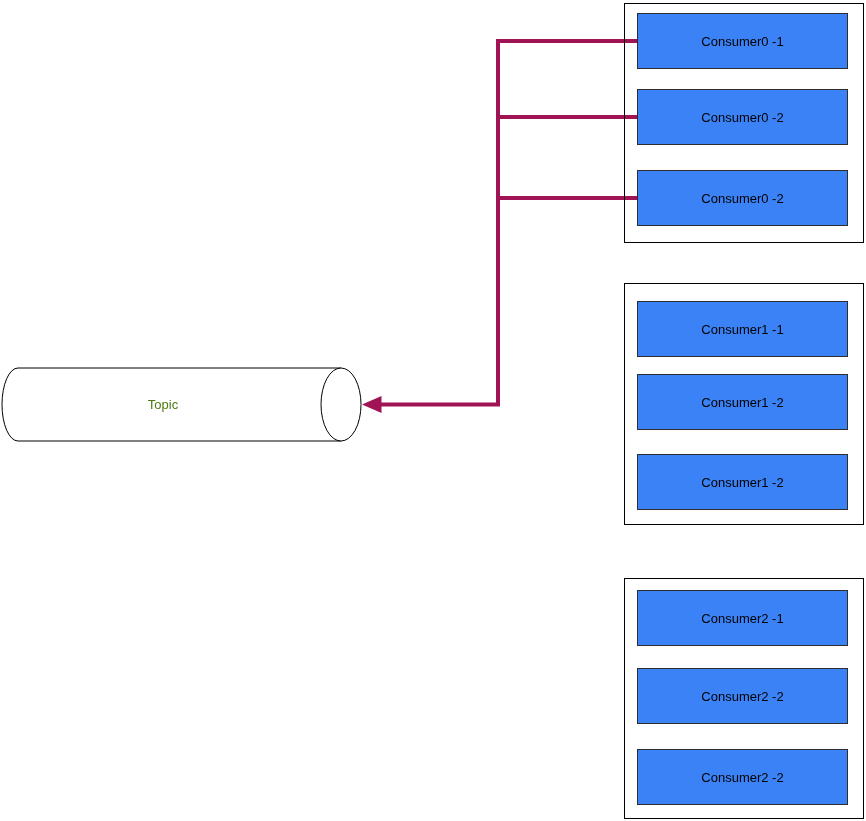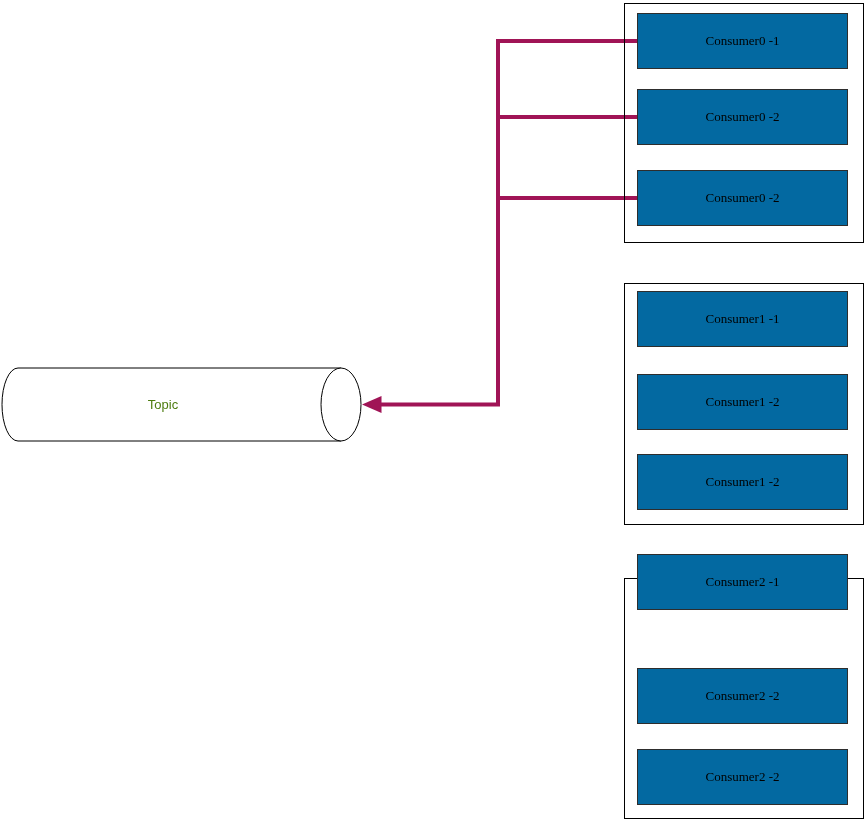--- a/index.html
+++ b/index.html
@@ -28,26 +28,25 @@
     background: transparent;
     z-index: 2;
   }
   .consumer-box {
     position: absolute;
     box-sizing: border-box;
     left: 637px;
     width: 211px;
     height: 56px;
     border: 1.5px solid #2d2d2d;
-    background: #0369a1;
+    background: #3b82f6;
     display: flex;
     align-items: center;
     justify-content: center;
     z-index: 3;
-    font-family: Liberation Serif, serif;
   }
   .consumer-box span {
     font-size: 13px;
     color: #000000;
     white-space: pre;
   }
   .topic-label {
     position: absolute;
     left: 0;
     top: 368px;
@@ -89,32 +88,32 @@
     <span>Consumer0 -1</span>
   </div>
   <div class="consumer-box" style="top:89px;">
     <span>Consumer0 -2</span>
   </div>
   <div class="consumer-box" style="top:170px;">
     <span>Consumer0 -2</span>
   </div>
 
   <div class="group-container" style="left:624px; top:283px; width:240px; height:242px;"></div>
-  <div class="consumer-box" style="top:291px;">
+  <div class="consumer-box" style="top:301px;">
     <span>Consumer1 -1</span>
   </div>
   <div class="consumer-box" style="top:374px;">
     <span>Consumer1 -2</span>
   </div>
   <div class="consumer-box" style="top:454px;">
     <span>Consumer1 -2</span>
   </div>
 
   <div class="group-container" style="left:624px; top:578px; width:240px; height:241px;"></div>
-  <div class="consumer-box" style="top:554px;">
+  <div class="consumer-box" style="top:590px;">
     <span>Consumer2 -1</span>
   </div>
   <div class="consumer-box" style="top:668px;">
     <span>Consumer2 -2</span>
   </div>
   <div class="consumer-box" style="top:749px;">
     <span>Consumer2 -2</span>
   </div>
 
 </div>

